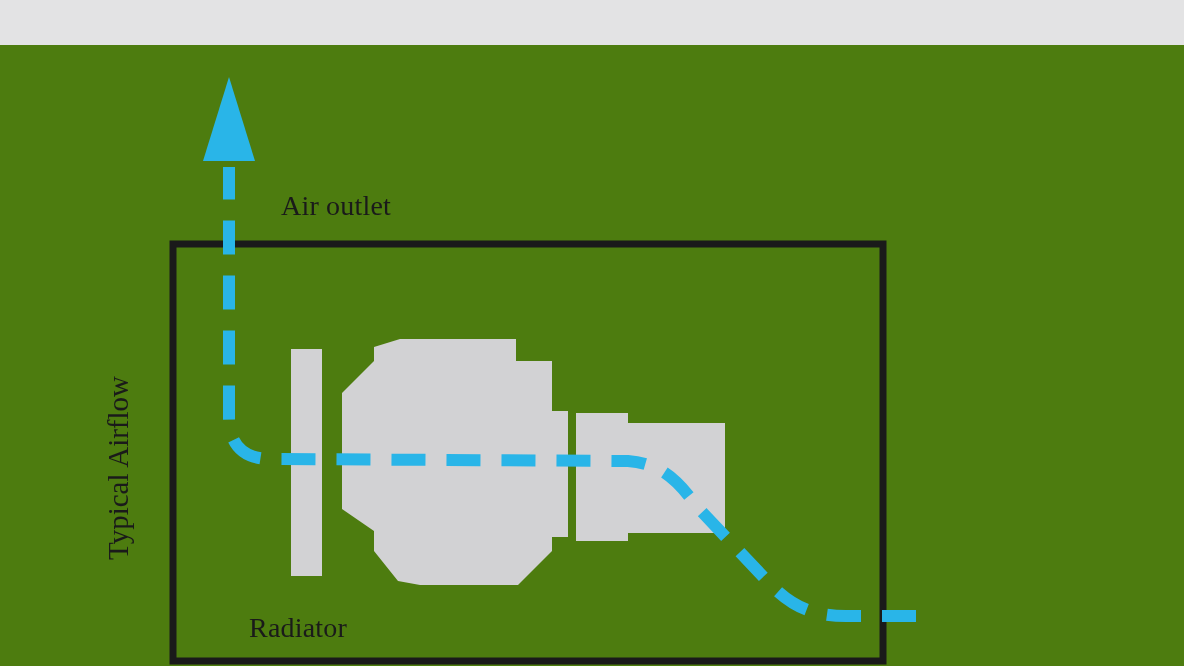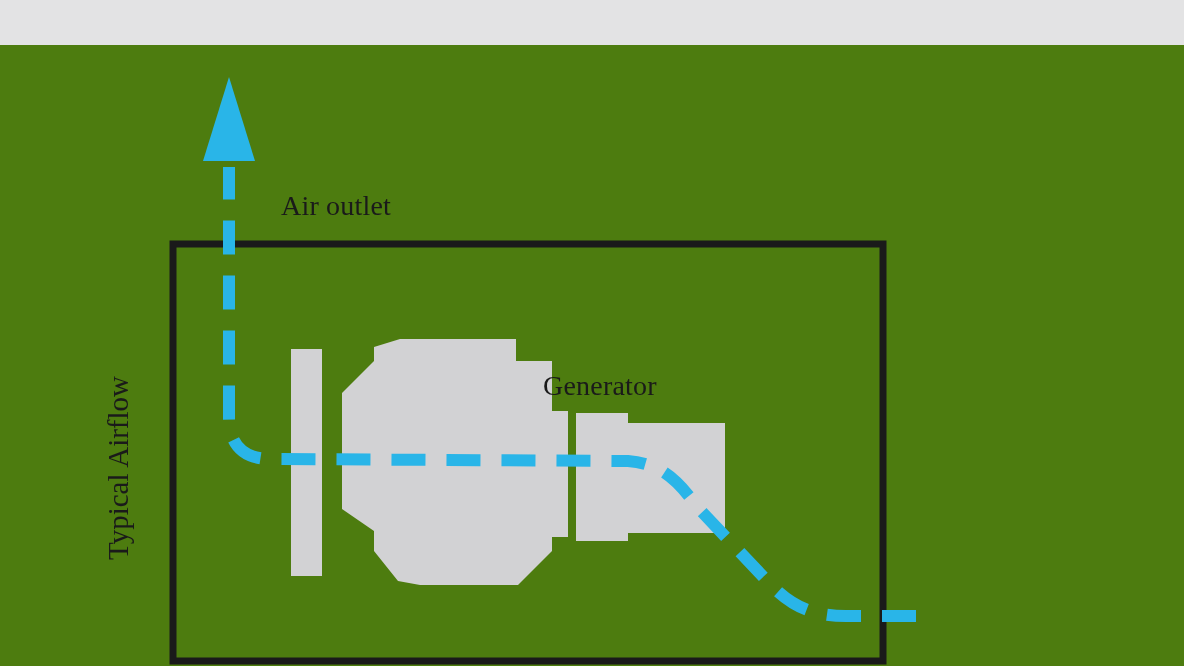--- a/index.html
+++ b/index.html
@@ -62,19 +62,19 @@
              C 686 450 672 419 628 416
              L 270 414
              C 246 414 229 402 229 372
              L 229 122" fill="none" stroke="#29B5E8" stroke-width="12" stroke-dasharray="34 21" stroke-linecap="butt"></path>
 
     <polygon points="229,32 203,116 255,116" fill="#29B5E8"></polygon>
   </svg>
 
   <div class="label" style="left:281px; top:146px;">Air outlet</div>
 
-  <div class="label" style="left:543px; top:326px;">Generator</div>
 
+  <div class="label" style="left:249px; top:568px;">Radiator</div>
 
 
   <div class="vlabel" style="left:104px; top:297px; height:218px;">Typical Airflow</div>
 
 </div>
 
 </body></html>

